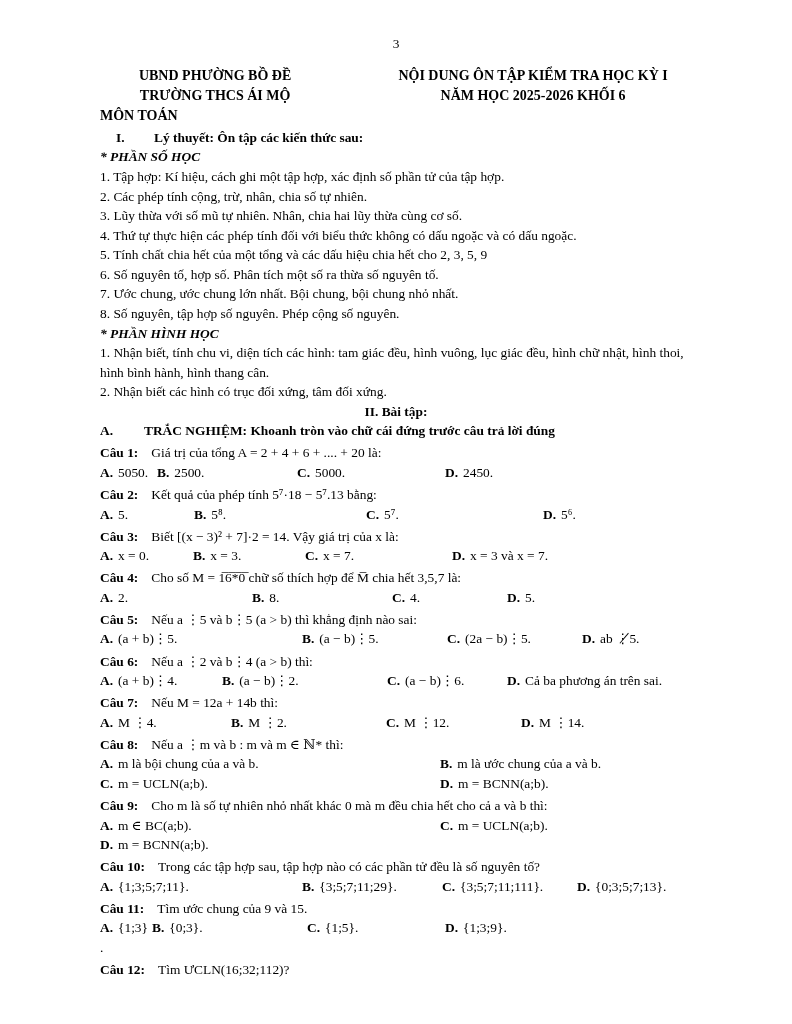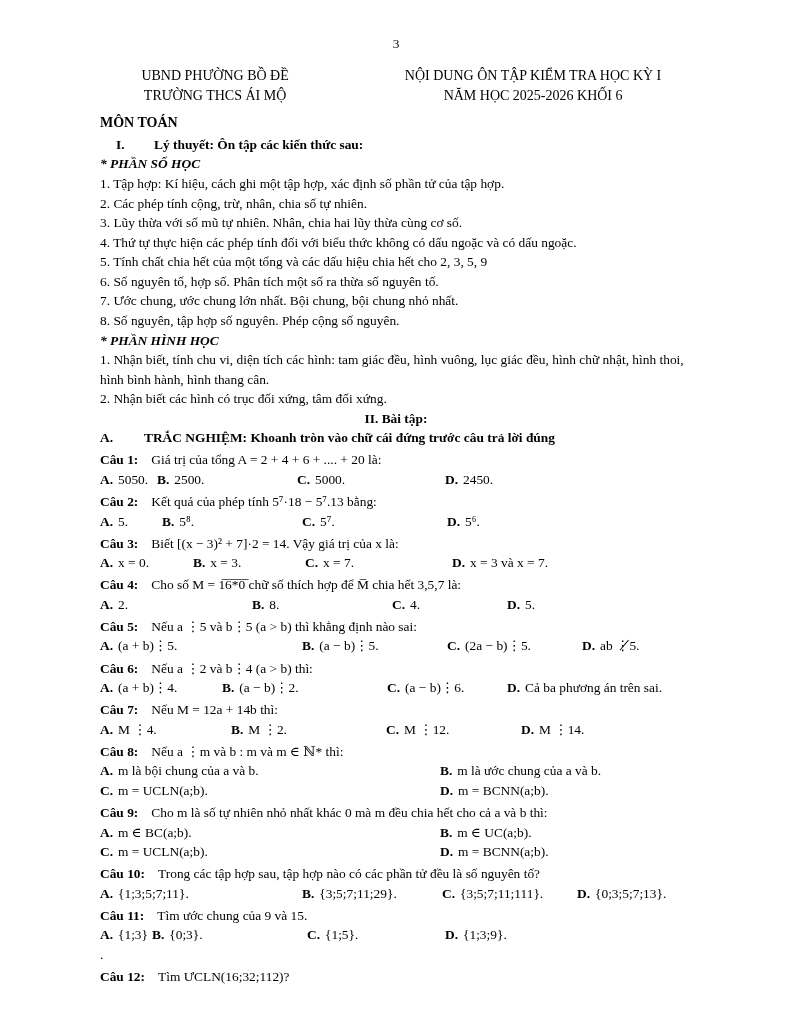--- a/index.html
+++ b/index.html
@@ -4,36 +4,36 @@
 <style>
   * { margin:0; padding:0; box-sizing:border-box; }
   html,body { background:#ffffff; }
   body {
     width:792px; height:1024px;
     font-family:"Liberation Serif","DejaVu Serif",serif;
     font-size:13.4px; line-height:1.46; color:#000;
   }
   .page { width:792px; height:1024px; padding:34px 100px 16px 100px; overflow:hidden; background:#fff; }
   .page-number { text-align:center; margin-bottom:12px; }
-  .doc-header { display:flex; font-weight:normal; font-size:14px; margin-bottom:7px;gap:44px; }
+  .doc-header { display:flex; font-weight:bold; font-size:14px; margin-bottom:0;gap:44px; }
   .doc-header .left  { width:42%; text-align:center; }
   .doc-header .right { width:58%; text-align:center; }
   .subject-title { font-weight:bold; font-size:14px; margin-bottom:1px; }
   .theory-heading { font-weight:bold; padding-left:16px; }
   .theory-heading .num { display:inline-block; min-width:38px; }
   .part-heading { font-weight:bold; font-style:italic; }
   .section-heading { font-weight:bold;text-align:center; }
   .section-a { font-weight:bold; }
   .section-a .sec-label { display:inline-block; min-width:44px; }
   .q { margin-top:2.5px; }
   .q-label { font-weight:bold; margin-right:13px; }
   .opts { display:grid; }
   .opt-label { font-weight:bold; margin-right:5px; }
   .g1  { grid-template-columns:57px 140px 148px 1fr; }
-  .g2  { grid-template-columns:62px 140px 145px 1fr; }
+  .g2  { grid-template-columns:62px 140px 145px 1fr;gap:32px; }
   .g3  { grid-template-columns:93px 112px 147px 1fr; }
   .g4  { grid-template-columns:152px 140px 115px 1fr; }
   .g5  { grid-template-columns:202px 145px 135px 1fr; }
   .g6  { grid-template-columns:122px 165px 120px 1fr; }
   .g7  { grid-template-columns:119px 143px 123px 1fr;gap:12px; }
   .g8  { grid-template-columns:340px 1fr; }
   .g10 { grid-template-columns:202px 140px 135px 1fr; }
   .g11 { grid-template-columns:52px 155px 138px 1fr; }
 </style>
 </head>
@@ -174,21 +174,20 @@
       <span><span class="opt-label">D.</span><span>m = BCNN(a;b).</span></span>
     </div>
   </div>
 
   <div class="q">
     <div>
       <span class="q-label">Câu 9:</span><span>Cho m là số tự nhiên nhỏ nhất khác 0 mà m đều chia hết cho cả a và b thì:</span>
     </div>
     <div class="opts g8">
       <span><span class="opt-label">A.</span><span>m ∈ BC(a;b).</span></span>
-      <span><span class="opt-label">B.</span><span>m ∈ UC(a;b).</span></span>
       <span><span class="opt-label">C.</span><span>m = UCLN(a;b).</span></span>
       <span><span class="opt-label">D.</span><span>m = BCNN(a;b).</span></span>
     </div>
   </div>
 
   <div class="q">
     <div>
       <span class="q-label">Câu 10:</span><span>Trong các tập hợp sau, tập hợp nào có các phần tử đều là số nguyên tố?</span>
     </div>
     <div class="opts g10">

